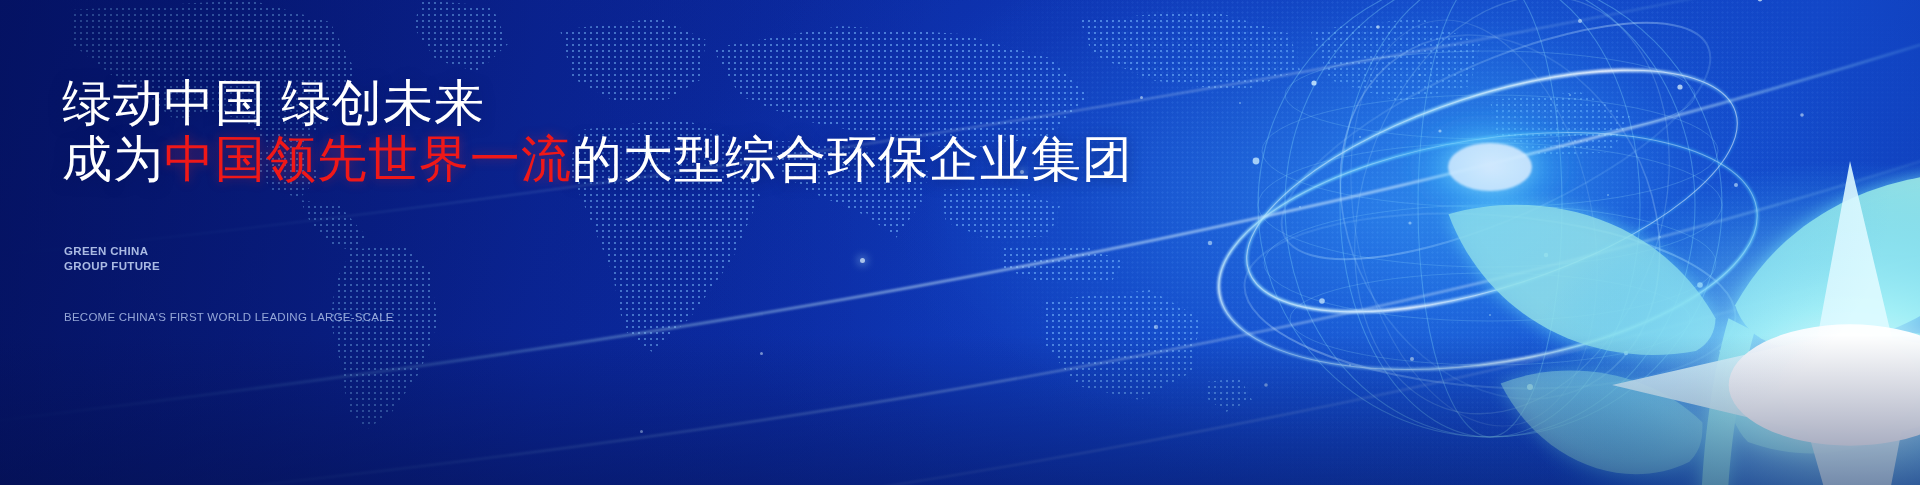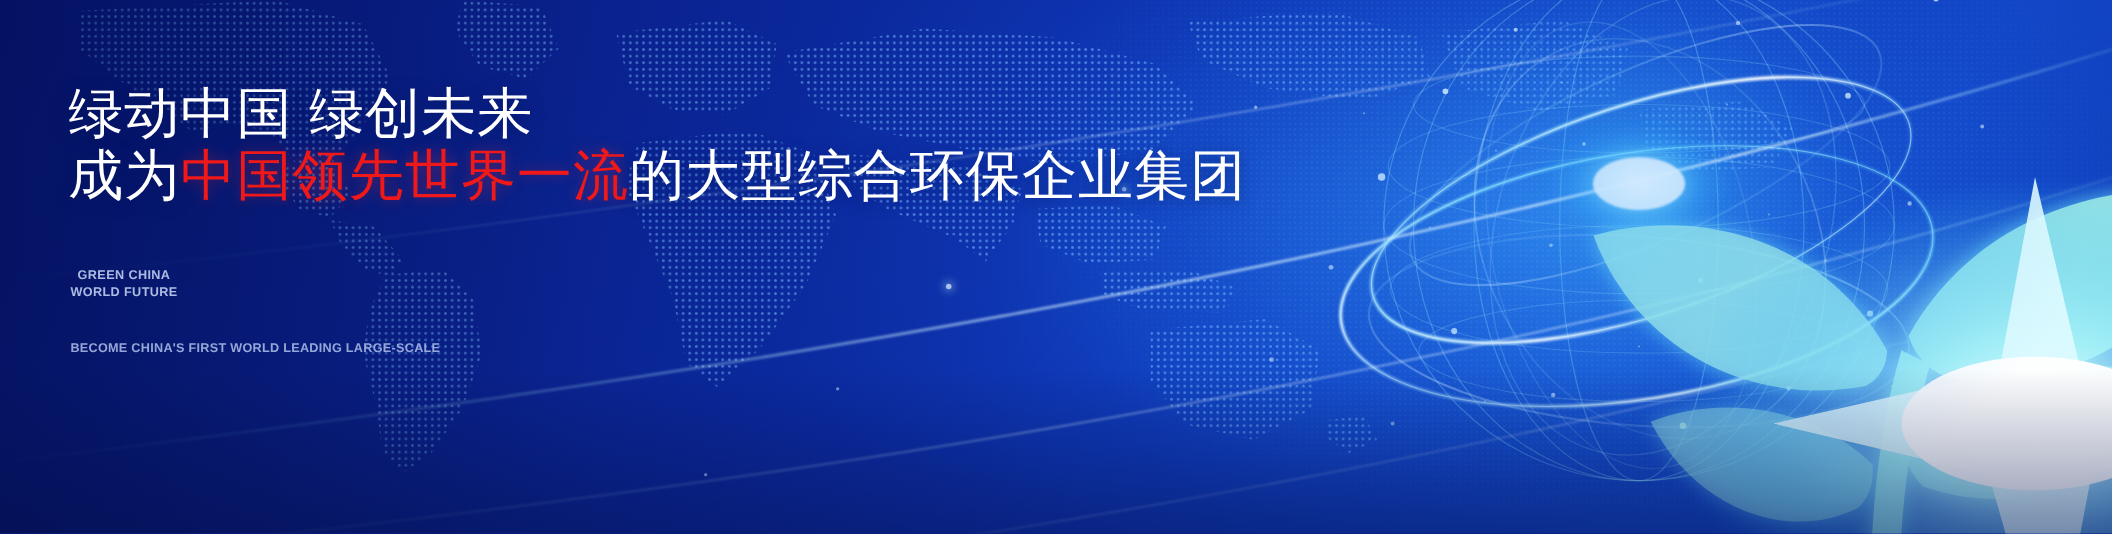--- a/index.html
+++ b/index.html
@@ -82,21 +82,20 @@
     left:360px; top:150px;
     width:150px; height:120px;
   }
 
   
   .copy{
     position:absolute;
     left:62px; top:0;
     width:1000px; height:485px;
     z-index:6;
-    text-align:center;
   }
   .h-line1{
     position:absolute; top:74px; left:0;
     font-size:50px;
     line-height:1.18;
     color:#ffffff;
     font-weight:400;
     letter-spacing:1px;
     white-space:nowrap;
     text-shadow:0 2px 14px rgba(0,20,90,.55);
@@ -118,21 +117,21 @@
     font-size:11.5px;
     font-weight:bold;
     letter-spacing:.35px;
     line-height:1.32;
     color:#b9c9ee;
     opacity:.92;
   }
   .sub-en{
     position:absolute; top:310px; left:2px;
     font-size:11.5px;
-    font-weight:bold;
+    font-weight:normal;
     letter-spacing:.25px;
     line-height:1.32;
     color:#a9bbe6;
     opacity:.88;
   }
 
   .spark{position:absolute;border-radius:50%;background:#dff4ff;pointer-events:none;}
 </style>
 </head>
 <body>
@@ -341,21 +340,21 @@
   <div class="spark" style="left:640px;top:430px;width:3px;height:3px;opacity:.4;"></div>
 
   <div class="copy">
 
     <div class="h-line1">绿动中国 绿创未来</div>
 
     <div class="h-line2"><span>成为</span><span class="hl-red">中国领先世界一流</span><span>的大型综合环保企业集团</span></div>
 
     <div class="tag-en">
       <div>GREEN CHINA</div>
-      <div>WORLD FUTURE</div>
+      <div>GROUP FUTURE</div>
     </div>
 
     <div class="sub-en">
       <div>BECOME CHINA'S FIRST WORLD LEADING LARGE-SCALE</div>
     </div>
 
   </div>
 </div>
 
 </body></html>

